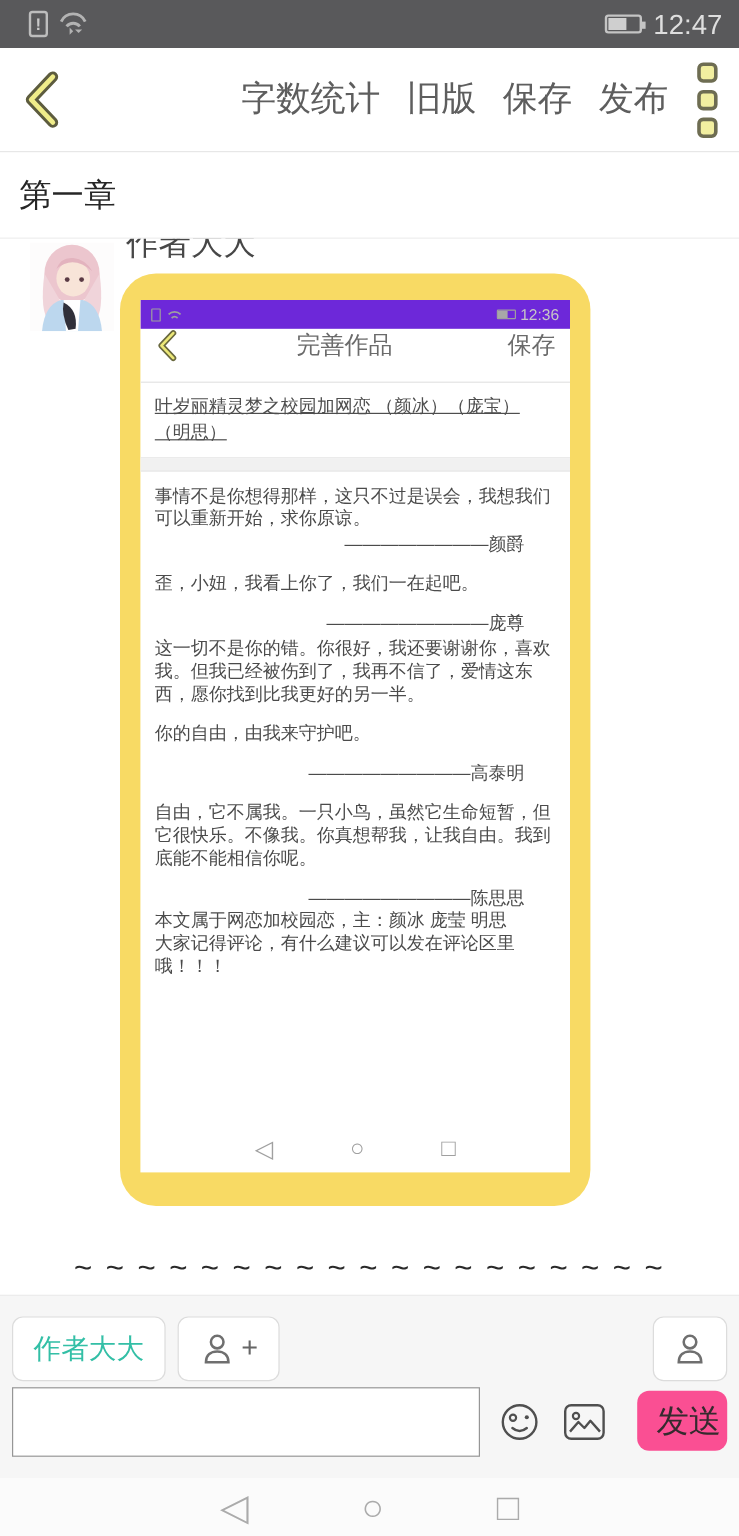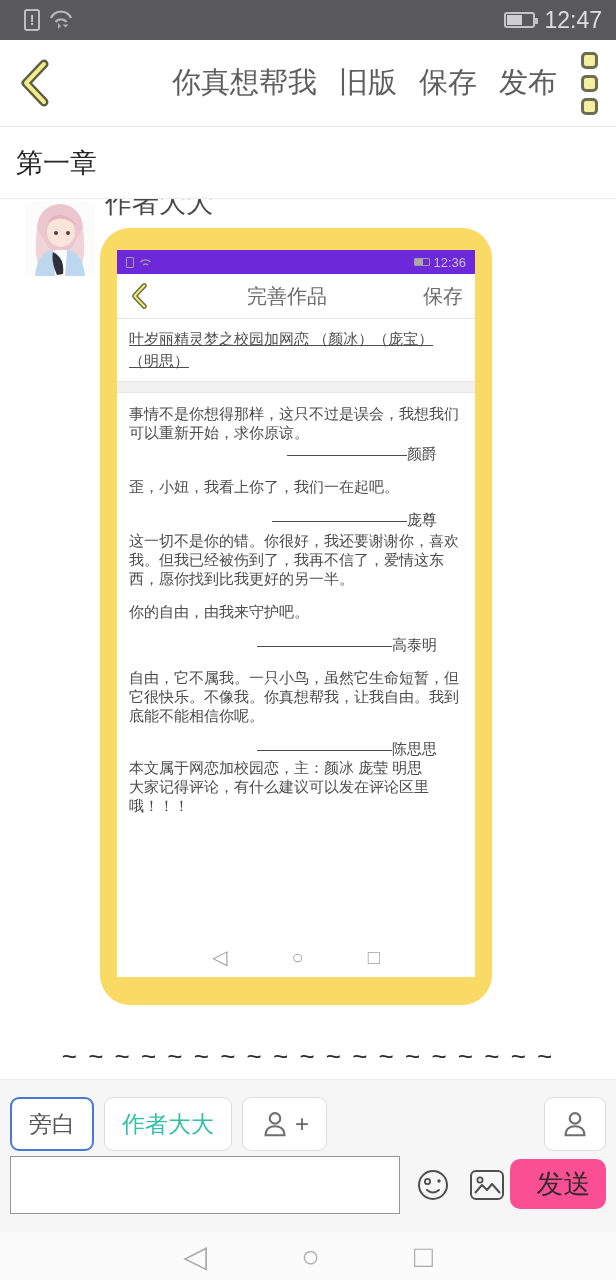--- a/index.html
+++ b/index.html
@@ -38,21 +38,21 @@
   .author-name { position:absolute; left:105px; top:-14px; font-size:27px; color:#474747; white-space:nowrap; }
   .bubble { position:absolute; left:100px; top:29px; width:392px; height:777px;
             background:#f8da64; border-radius:30px; }
   .shot { position:absolute; left:17px; top:22px; width:358px; height:727px; background:#fff;
           display:flex; flex-direction:column; overflow:hidden; }
   .shot-status { height:24px; background:#6d28d9; display:flex; align-items:center; padding:0 9px;
                  color:#c6c6c6; font-size:13px; flex:0 0 auto; }
   .mini-sim { width:8px; height:11px; border:1px solid #9f9f9f; border-radius:1px; margin-right:5px; }
   .mini-batt { width:16px; height:8px; border:1px solid #9f9f9f; border-radius:1px; position:relative; margin-right:3px; }
   .mini-batt .fill { position:absolute; left:0; top:0; bottom:0; width:55%; background:#a8a8a8; }
-  .shot-nav { height:45px; display:flex; align-items:center; padding:0 12px;
+  .shot-nav { height:45px; display:flex; align-items:flex-start; padding:0 12px;
               border-bottom:1px solid #e3e3e3; color:#6b6b6b; flex:0 0 auto; }
   .shot-nav-title { flex:1; text-align:center; font-size:20px; }
   .shot-save { font-size:20px; }
   .shot-title { padding:9px 12px; font-size:15px; line-height:1.45; color:#4e4e4e;
                 border-bottom:1px solid #e7e7e7; flex:0 0 auto;text-decoration:underline; }
   .shot-band { height:11px; background:#f1f1f1; border-bottom:1px solid #e7e7e7; flex:0 0 auto; }
   .shot-body { flex:1 1 auto; overflow:hidden; padding:11px 12px 0; font-size:15px; line-height:19px; color:#4b4b4b; }
   .shot-body .sign { text-align:right; padding-right:26px; }
   .mt-sm { margin-top:2px; }
   .mt-lg { margin-top:14px; }
@@ -69,21 +69,21 @@
   .chip { background:#fff; border:1px solid #dcdcdc; border-radius:9px; height:54px;
           display:flex; align-items:center; justify-content:center; font-size:23px; color:#555; padding:0 17px; }
   .chip-narrator { border:2px solid #4a77d6; }
   .chip-author { color:#33bfa6; }
   .chip-addchar { gap:5px; color:#666; font-size:24px; }
   .chip-me { position:absolute; right:0; top:0; width:62px; padding:0; }
   .input-row { position:absolute; left:10px; right:10px; top:76px; height:58px; display:flex; align-items:center; }
   .msg-input { width:390px; height:58px; background:#fff; border:1px solid #969696; border-radius:0;
                font-size:22px; padding:0 10px; font-family:inherit; color:#333; }
   .icon-btn { margin-left:13px; display:flex; align-items:center; }
-  .send-btn { position:absolute; right:0; top:3px; width:96px; height:50px; background:#fa4f93;
+  .send-btn { position:absolute; right:0; top:3px; width:75px; height:50px; background:#fa4f93;
               border-radius:10px; display:flex; align-items:center; justify-content:center;
               font-size:27px; color:#352a2e;padding-left:11px; }
 
   
   .sysnav { position:absolute; left:0; top:1232px; width:616px; height:48px; background:#fbfbfb;
             display:flex; align-items:center; justify-content:center; gap:94px; color:#ababab; }
   .sysnav span { font-size:31px; line-height:1; }
 </style>
 </head>
 <body>
@@ -105,21 +105,21 @@
 </div>
 
 <div class="appbar">
   <div class="back-btn">
     <svg width="40" height="50" viewBox="0 0 40 50">
       <polyline points="28,6 10,25 28,44" fill="none" stroke="#5d5c3e" stroke-width="9" stroke-linejoin="round" stroke-linecap="round"></polyline>
       <polyline points="28,6 10,25 28,44" fill="none" stroke="#f0ed8a" stroke-width="4" stroke-linejoin="round" stroke-linecap="round"></polyline>
     </svg>
   </div>
   <div class="appbar-actions">
-    <span>你真想帮我</span>
+    <span>字数统计</span>
     <span>旧版</span>
     <span>保存</span>
     <span>发布</span>
   </div>
   <div class="menu-btn">
     <div class="menu-dot"></div>
     <div class="menu-dot"></div>
     <div class="menu-dot"></div>
   </div>
 </div>
@@ -190,23 +190,20 @@
         <span>□</span>
       </div>
     </div>
   </div>
 
   <div class="tilde-row">~ ~ ~ ~ ~ ~ ~ ~ ~ ~ ~ ~ ~ ~ ~ ~ ~ ~ ~</div>
 </div>
 
 <div class="composer">
   <div class="role-row">
-    <div class="chip chip-narrator">
-      <span>旁白</span>
-    </div>
     <div class="chip chip-author">
       <span>作者大大</span>
     </div>
     <div class="chip chip-addchar">
       <svg width="30" height="30" viewBox="0 0 24 24">
         <circle cx="12" cy="7.5" r="4.2" fill="none" stroke="#6f6f6f" stroke-width="1.7"></circle>
         <path d="M4.5 21 c0-5 3.4-7.2 7.5-7.2 s7.5 2.2 7.5 7.2 Z" fill="none" stroke="#6f6f6f" stroke-width="1.7"></path>
       </svg>
       <span>+</span>
     </div>

